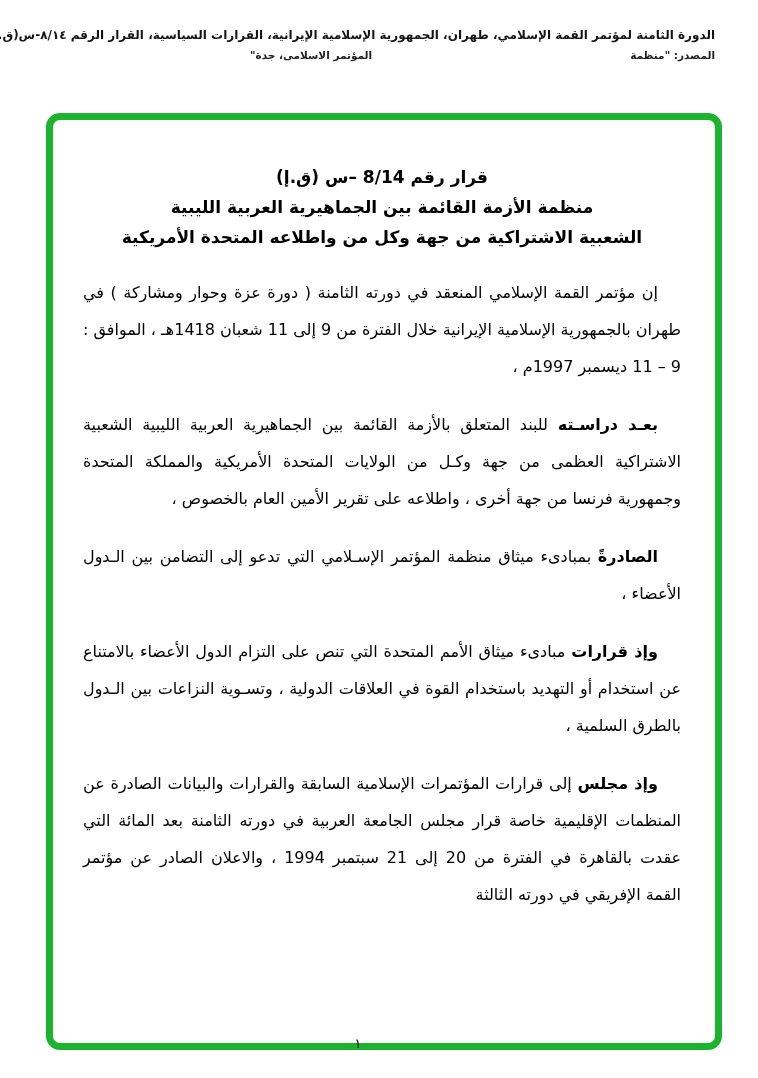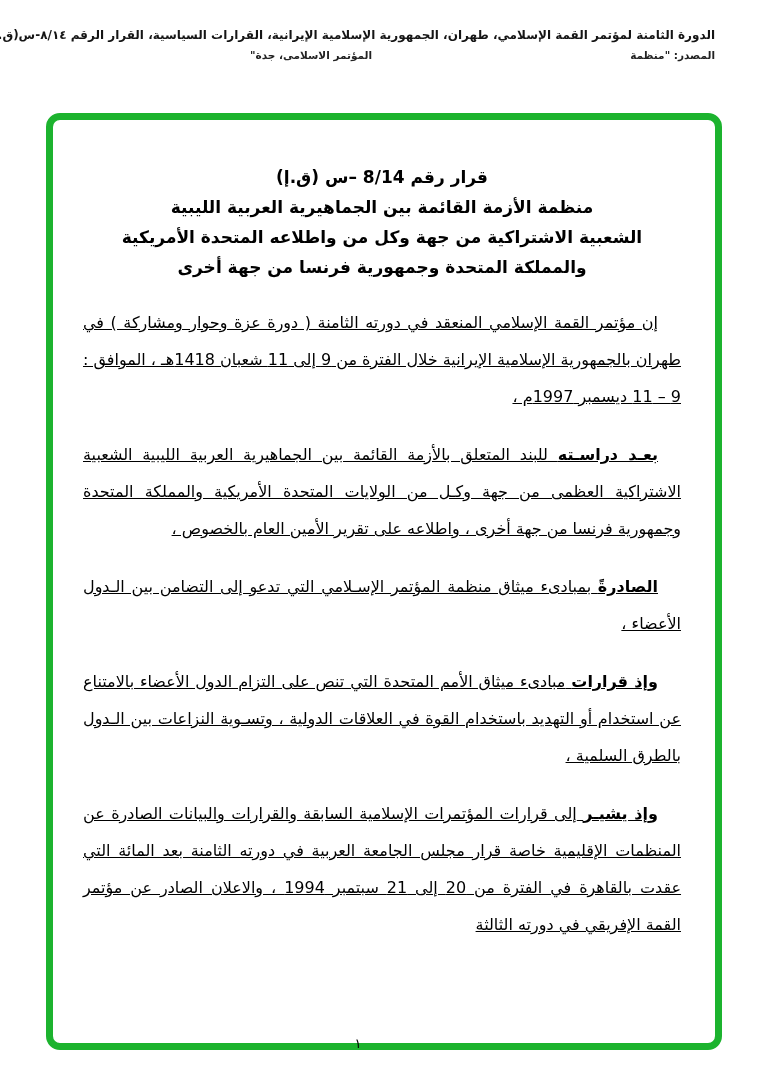--- a/index.html
+++ b/index.html
@@ -22,21 +22,21 @@
     padding:0 34px 0 30px;
     margin-top:20px;
   }
   .title{
     margin-top:42px;text-align:center;font-weight:700;font-size:17px;line-height:30px;color:#000;
     direction:rtl;
   }
   .content{
     margin-top:22px;direction:rtl;text-align:justify;font-size:16px;line-height:37px;color:#000;
   }
-  .content p{margin:0 0 21px 0;text-indent:23px;text-decoration:underline;}
+  .content p{margin:0 0 21px 0;text-indent:23px;}
   .content .lead{font-weight:700;}
   .pageno{
     position:absolute;top:1036px;left:0;width:716px;text-align:center;
     font-size:13px;color:#000;
   }
 </style>
 </head>
 <body>
 
 <div class="page">
@@ -48,33 +48,32 @@
       <span>المؤتمر الاسلامى، جدة"</span>
     </div>
   </div>
 
   <div class="frame">
 
     <div class="title">
       <div>قرار رقم 8/14 –س (ق.إ)</div>
       <div>منظمة الأزمة القائمة بين الجماهيرية العربية الليبية</div>
       <div>الشعبية الاشتراكية من جهة وكل من واطلاعه المتحدة الأمريكية</div>
-      <div>والمملكة المتحدة وجمهورية فرنسا من جهة أخرى</div>
     </div>
 
     <div class="content">
       <p><b class="lead"></b> <span>إن مؤتمر القمة الإسلامي المنعقد في دورته الثامنة ( دورة عزة وحوار ومشاركة ) في طهران بالجمهورية الإسلامية الإيرانية خلال الفترة من 9 إلى 11 شعبان 1418هـ ، الموافق : 9 – 11 ديسمبر 1997م ،</span></p>
 
       <p><b class="lead">بعـد دراسـته</b> <span>للبند المتعلق بالأزمة القائمة بين الجماهيرية العربية الليبية الشعبية الاشتراكية العظمى من جهة وكـل من الولايات المتحدة الأمريكية والمملكة المتحدة وجمهورية فرنسا من جهة أخرى ، واطلاعه على تقرير الأمين العام بالخصوص ،</span></p>
 
       <p><b class="lead">الصادرةً</b> <span>بمبادىء ميثاق منظمة المؤتمر الإسـلامي التي تدعو إلى التضامن بين الـدول الأعضاء ،</span></p>
 
       <p><b class="lead">وإذ قرارات</b> <span>مبادىء ميثاق الأمم المتحدة التي تنص على التزام الدول الأعضاء بالامتناع عن استخدام أو التهديد باستخدام القوة في العلاقات الدولية ، وتسـوية النزاعات بين الـدول بالطرق السلمية ،</span></p>
 
 
-      <p><b class="lead">وإذ يشيـر</b> <span>إلى قرارات المؤتمرات الإسلامية السابقة والقرارات والبيانات الصادرة عن المنظمات الإقليمية خاصة قرار مجلس الجامعة العربية في دورته الثامنة بعد المائة التي عقدت بالقاهرة في الفترة من 20 إلى 21 سبتمبر 1994 ، والاعلان الصادر عن مؤتمر القمة الإفريقي في دورته الثالثة</span></p>
+      <p><b class="lead">وإذ مجلس</b> <span>إلى قرارات المؤتمرات الإسلامية السابقة والقرارات والبيانات الصادرة عن المنظمات الإقليمية خاصة قرار مجلس الجامعة العربية في دورته الثامنة بعد المائة التي عقدت بالقاهرة في الفترة من 20 إلى 21 سبتمبر 1994 ، والاعلان الصادر عن مؤتمر القمة الإفريقي في دورته الثالثة</span></p>
     </div>
 
   </div>
 
   <div class="pageno">١</div>
 
 </div>
 
 </body></html>

